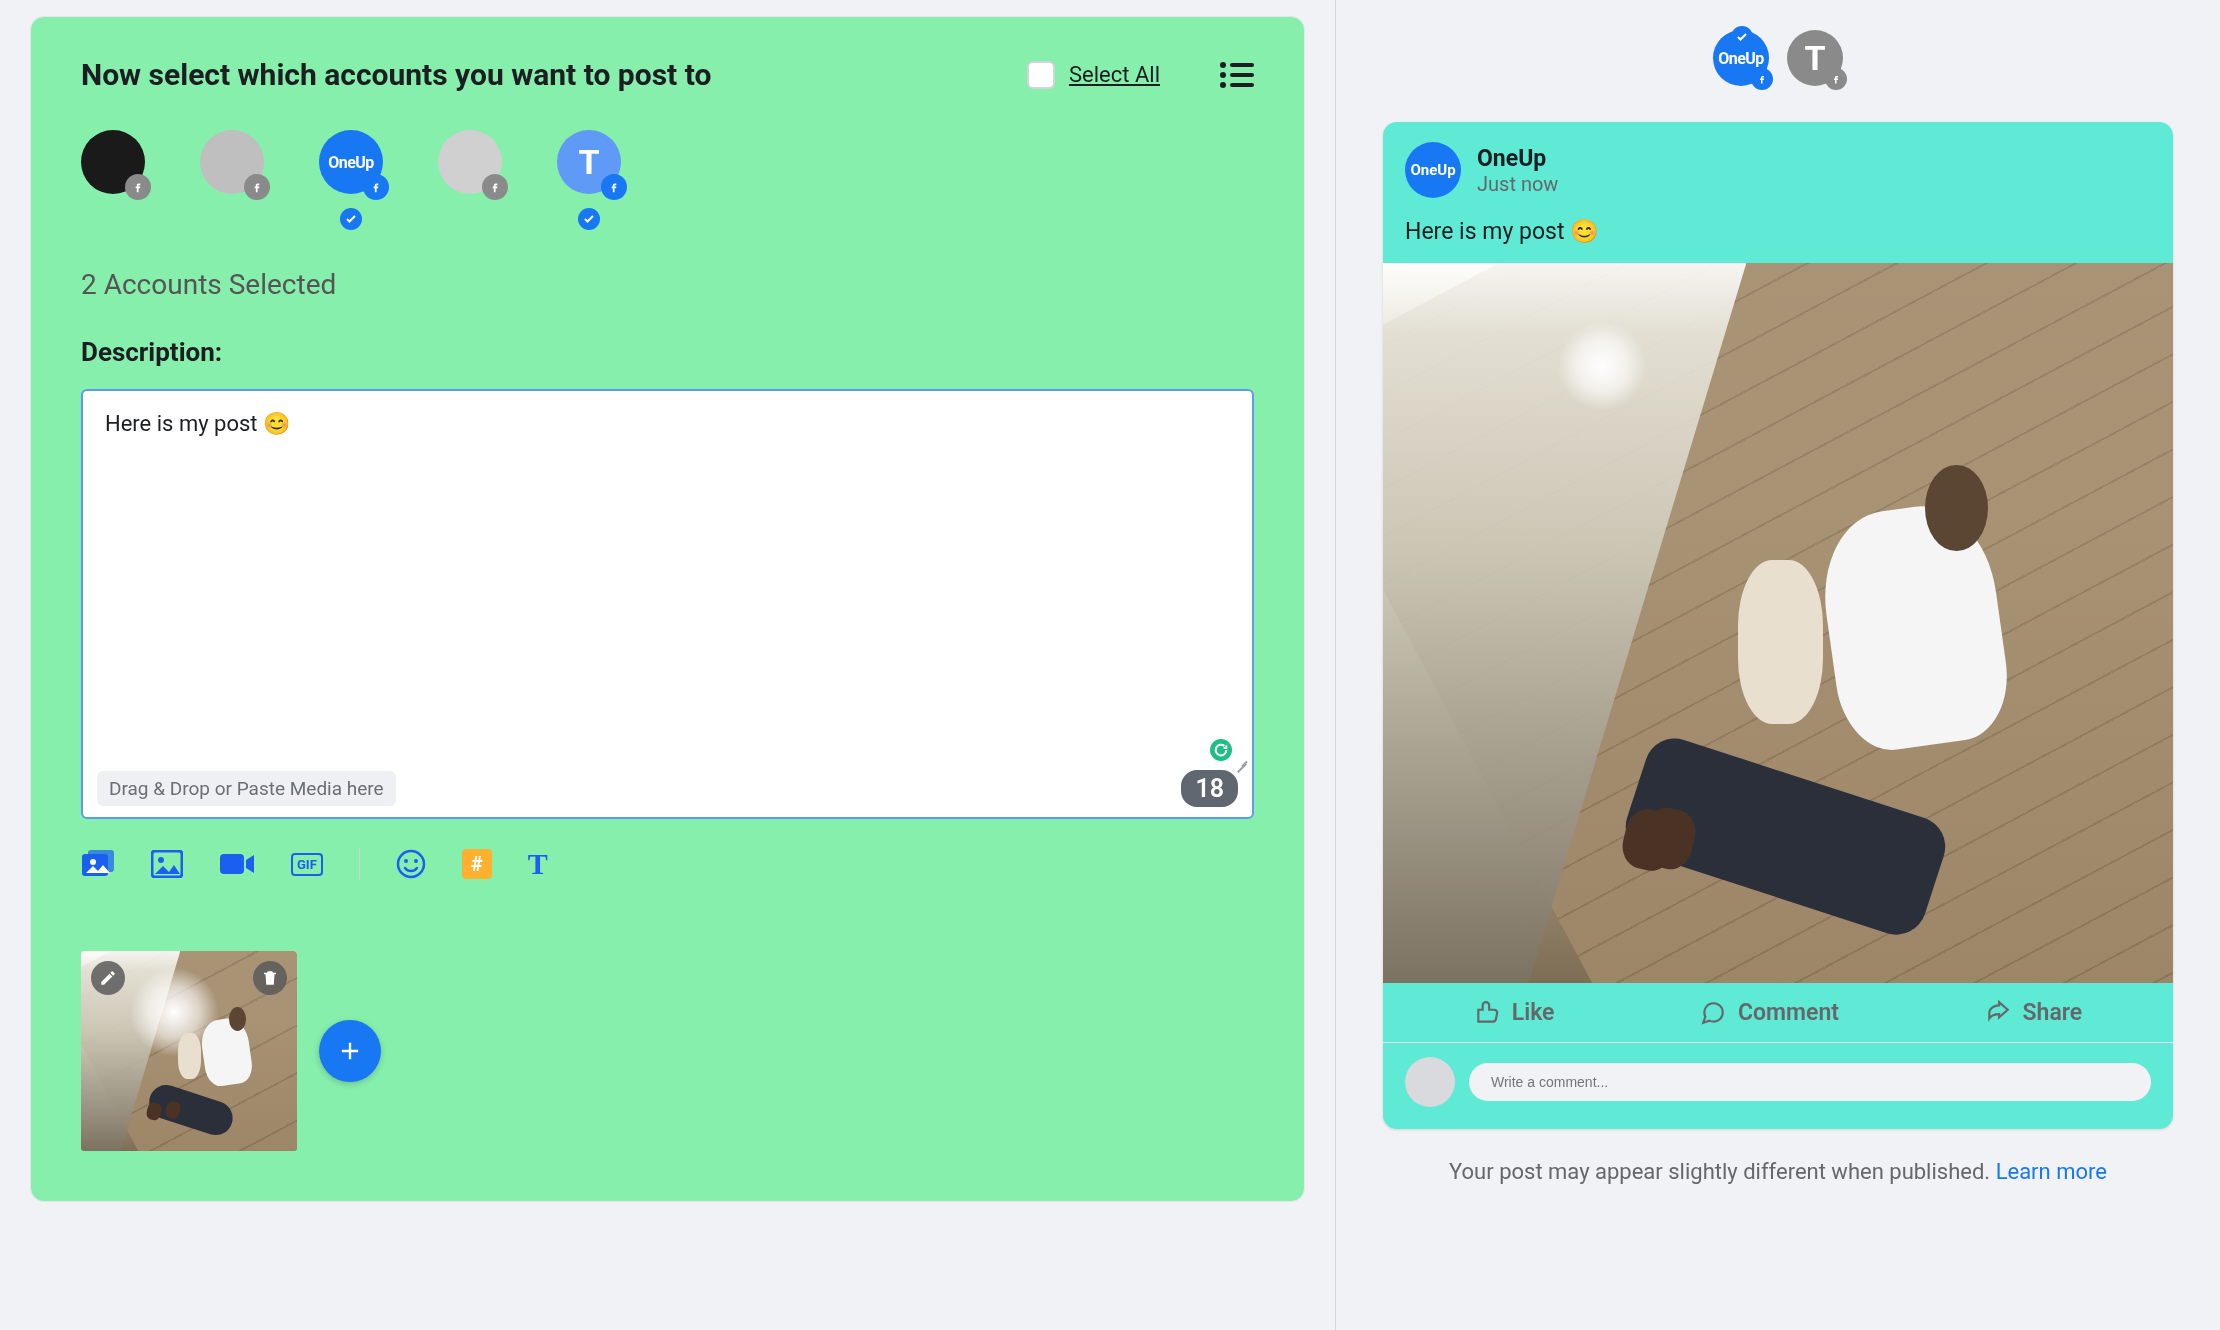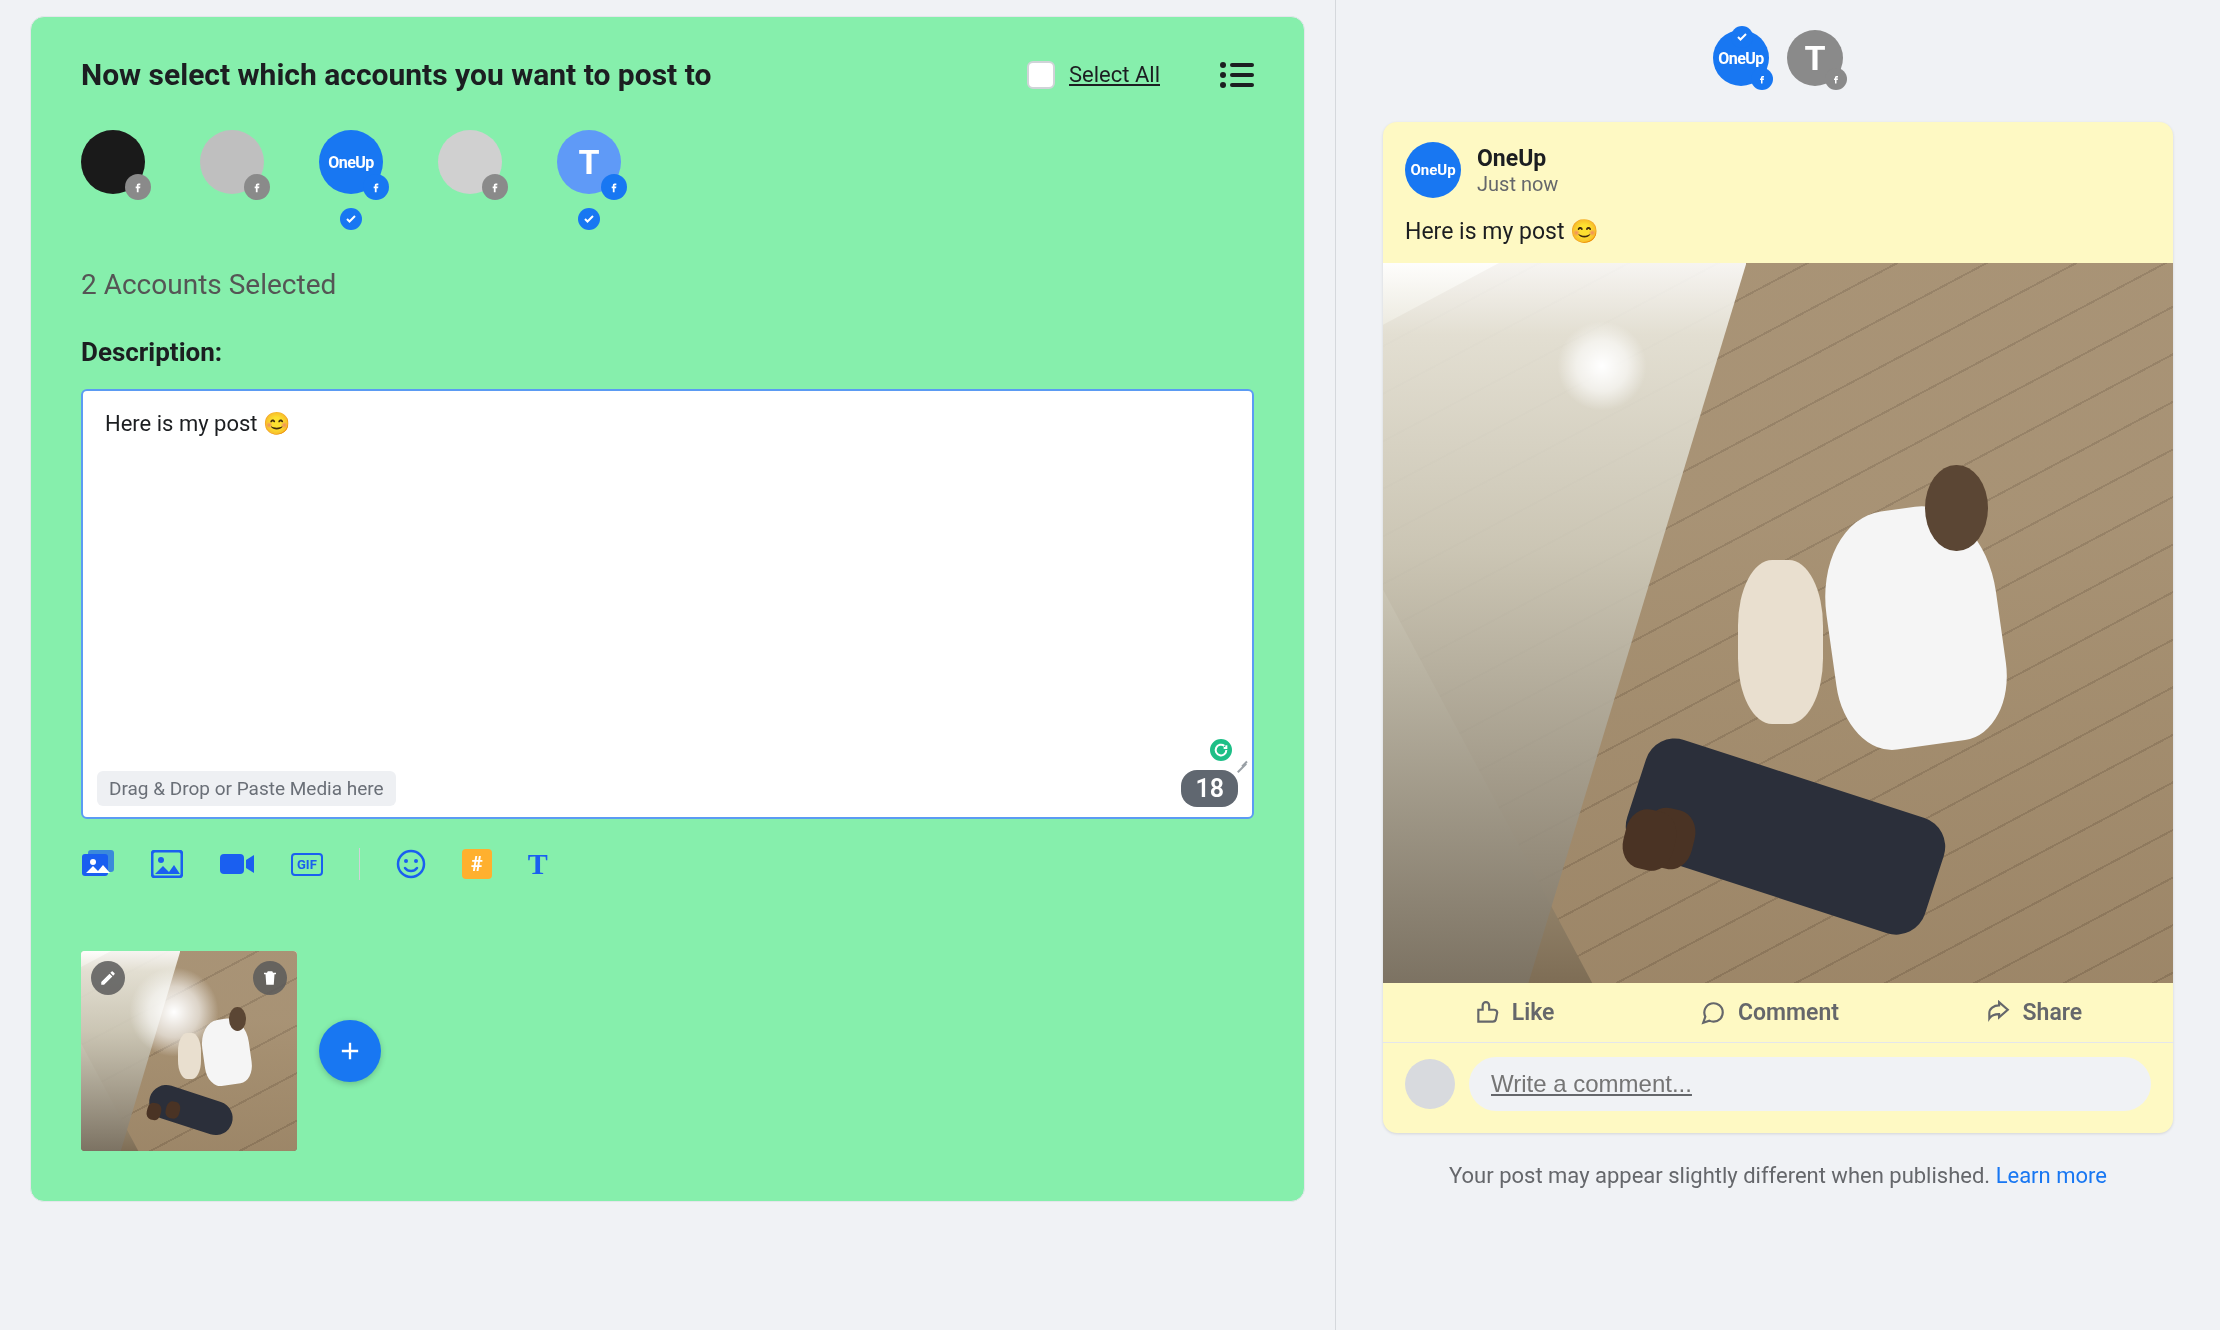--- a/index.html
+++ b/index.html
@@ -189,37 +189,37 @@
   .preview-accounts { display:flex; gap:18px; margin-bottom:36px; }
   .pv-acc { position:relative; width:56px; height:56px; }
   .pv-acc .avatar { width:56px; height:56px; }
   .pv-acc .fb-badge { width:22px; height:22px; right:-4px; bottom:-4px;}
   .pv-acc .fb-badge svg { width:12px; height:12px; }
   .pv-acc .mini-check {
     position:absolute; top:-4px; left:18px; width:22px; height:22px; border-radius:50%;
     background:#1877f2; display:flex; align-items:center; justify-content:center;
   }
   .preview-card {
-    width:790px; background:#fef9c3; border-radius:14px; box-shadow:0 1px 3px rgba(0,0,0,0.12);
+    width:790px; background:#5eead4; border-radius:14px; box-shadow:0 1px 3px rgba(0,0,0,0.12);
     overflow:hidden;
   }
   .pv-header { display:flex; gap:16px; padding:20px 22px 12px; align-items:center;}
   .pv-logo { width:56px; height:56px; border-radius:50%; background:#1877f2; display:flex; align-items:center; justify-content:center; color:#fff; font-size:15px; font-weight:700;}
   .pv-logo::before { content:"OneUp"; }
   .pv-name { font-size:23px; font-weight:700; }
   .pv-time { font-size:20px; color:#65676b; }
   .pv-text { padding:8px 22px 18px; font-size:23px; }
   .pv-image { width:100%; height:720px; position:relative; overflow:hidden; }
   .pv-actions { display:flex; justify-content:space-around; padding:16px 18px; }
   .pv-action { display:flex; align-items:center; gap:12px; font-size:23px; font-weight:600; color:#65676b; cursor:pointer;}
   .pv-comment-row { display:flex; align-items:center; gap:14px; padding:0 22px 22px; border-top:1px solid #e4e6eb; padding-top:14px;}
   .pv-avatar-gray { width:50px; height:50px; border-radius:50%; background:#d8dade; }
   .pv-comment-input {
-    flex:1; height:54px; border-radius:28px; background:#f0f2f5; border:none;
-    padding:0 22px; font-size:24px; color:#65676b; outline:none;text-decoration:underline;
+    flex:1; height:38px; border-radius:28px; background:#f0f2f5; border:none;
+    padding:0 22px; font-size:14px; color:#65676b; outline:none;
   }
   .pv-disclaimer { margin-top:30px; font-size:22px; color:#65676b; }
   .pv-disclaimer .link { color:#1877f2; cursor:pointer; }
   
   .dock-scene {
     position:absolute; inset:0;
     background: linear-gradient(180deg,#f4efe1 0%, #efe8d6 35%, #c9bda2 55%, #7e6d55 100%);
     overflow:hidden;
   }
   .dock-scene .water {

